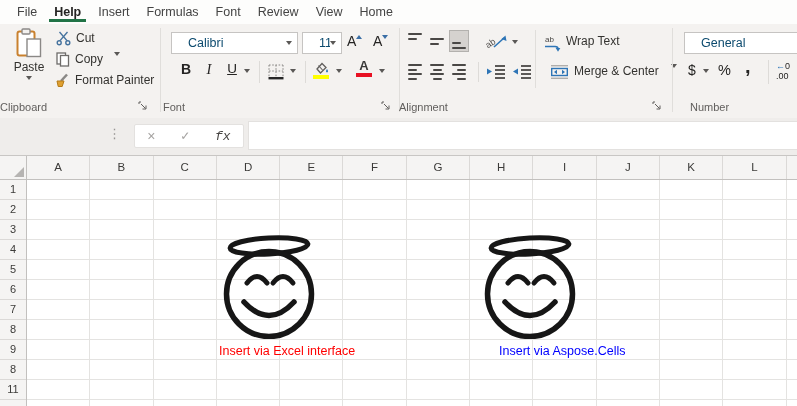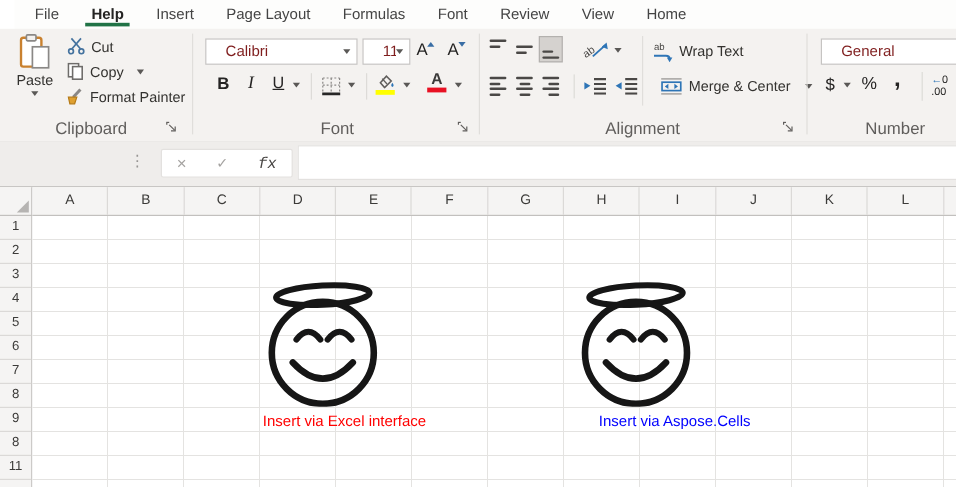--- a/index.html
+++ b/index.html
@@ -1,40 +1,40 @@
 <!DOCTYPE html>
 <html><head>
 <meta charset="utf-8">
 <style>
   html,body{margin:0;padding:0}
   body{width:797px;height:406px;position:relative;overflow:hidden;background:#fff;
        font-family:"Liberation Sans",sans-serif;color:#3b3a39;-webkit-font-smoothing:antialiased}
   .abs{position:absolute}
   
-  .tabrow{top:0;left:12px;right:0;height:24px;background:#fdfdfc;display:flex;align-items:center;
-          gap:27px;padding-left:17px;font-size:12.5px;color:#444}
+  .tabrow{top:0;left:0;right:0;height:24px;background:#fdfdfc;display:flex;align-items:center;
+          gap:17px;padding-left:17px;font-size:12.5px;color:#444}
   .tab{position:relative;height:24px;display:flex;align-items:center;cursor:default}
   .tab.active{font-weight:700;color:#252423}
   .tab.active::after{content:"";position:absolute;left:-5px;right:-5px;bottom:2px;height:3px;background:#217346}
   
   .ribbon{top:24px;left:0;right:0;height:94px;background:#f4f2f0;border-bottom:1px solid #d8d6d4}
   .gsep{width:1px;background:#e0dedb}
-  .glabel{top:100px;height:14px;font-size:14px;color:#605e5c;text-align:center;line-height:14px}
+  .glabel{top:100px;height:14px;font-size:11px;color:#605e5c;line-height:14px}
   .launcher{top:101px}
   .btnlabel{font-size:12px;color:#33322f;white-space:nowrap}
   .chev{width:0;height:0;border-left:3.5px solid transparent;border-right:3.5px solid transparent;
         border-top:4px solid #5a5856;display:inline-block}
   .caret-up{width:0;height:0;border-left:3.5px solid transparent;border-right:3.5px solid transparent;
         border-bottom:4px solid #3a6ea5;display:inline-block}
   .caret-dn{width:0;height:0;border-left:3.5px solid transparent;border-right:3.5px solid transparent;
         border-top:4px solid #3a6ea5;display:inline-block}
   .combo{background:#fff;border:1px solid #c6c4c2;display:flex;align-items:center;box-sizing:border-box}
-  .combo .txt{flex:1;padding-left:16px;font-size:12.5px;color:#7f1d1d;white-space:nowrap;overflow:hidden}
+  .combo .txt{flex:1;padding-left:16px;font-size:12.5px;color:#0c4a6e;white-space:nowrap;overflow:hidden}
   .combo .chev{margin-right:5px}
-  .rowbtn{display:flex;align-items:center;gap:5px}
+  .rowbtn{display:flex;align-items:flex-start;gap:5px}
   .sep-sm{width:1px;background:#dddbd8}
   
   .lnicon{display:flex;flex-direction:column;gap:3px;width:14px}
   .ln{height:2px;background:#4a4846;border-radius:1px}
   .alignbtn{width:20px;height:22px;display:flex;align-items:center;justify-content:center;box-sizing:border-box}
   .alignbtn.sel{background:#d5d2cf;border:1px solid #b3b1ae}
   .swatchbtn{display:flex;flex-direction:column;align-items:center;width:18px}
   .swatch{width:16px;height:4px;margin-top:1px}
   
   .fstrip{top:118px;left:0;right:0;height:37px;background:#efedeb;border-bottom:1px solid #c8c6c4}
@@ -64,21 +64,20 @@
   .text-blue{color:#0000FF}
   svg{display:block}
 </style>
 </head>
 <body>
 
 <div class="abs tabrow">
   <div class="tab">File</div>
   <div class="tab active">Help</div>
   <div class="tab">Insert</div>
-  <div class="tab">Page Layout</div>
   <div class="tab">Formulas</div>
   <div class="tab">Font</div>
   <div class="tab">Review</div>
   <div class="tab">View</div>
   <div class="tab">Home</div>
 </div>
 
 <div class="abs ribbon"></div>
 
 <div class="abs" style="left:6px;top:28px;width:46px;height:64px;display:flex;flex-direction:column;align-items:center;gap:2px">

